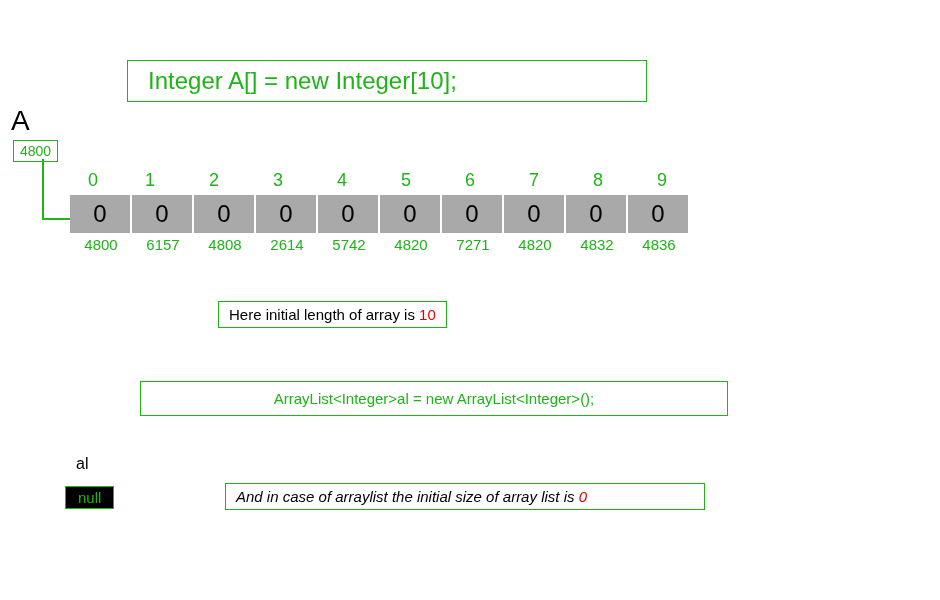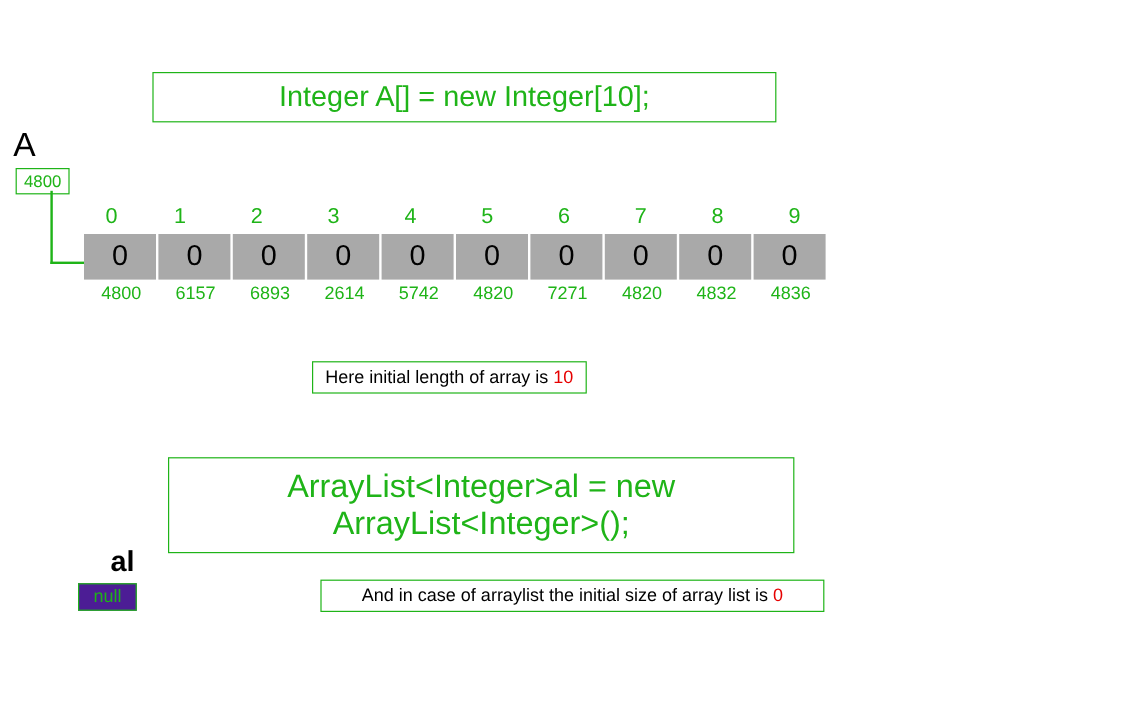--- a/index.html
+++ b/index.html
@@ -10,22 +10,22 @@
       font-family: Arial, Helvetica, sans-serif;
       position: relative;
     }
     .code-box {
       position: absolute;
       border: 1.5px solid #1fb418;
       padding: 6px 20px;
       color: #1fb418;
       font-size: 24px;
     }
-    .code-box-1 { left: 127px; top: 60px; width: 520px; text-align: center; }
-    .code-box-2 { left: 140px; top: 381px; width: 522px; text-align: center; font-size: 27px; padding: 8px 12px;}
+    .code-box-1 { left: 127px; top: 60px; width: 520px; }
+    .code-box-2 { left: 140px; top: 381px; width: 588px; text-align: center; font-size: 15px; padding: 8px 12px;}
     .label-A {
       position: absolute;
       left: 11px; top: 105px;
       font-size: 28px; color: #000;
     }
     .ptr-box {
       position: absolute;
       left: 13px; top: 140px;
       border: 1.5px solid #1fb418;
       color: #1fb418;
@@ -69,38 +69,37 @@
       display: flex;
       align-items: center;
       justify-content: center;
     }
     .note-box {
       position: absolute;
       border: 1px solid #1fb418;
       font-size: 15px;
       padding: 4px 10px;
       color: #000;
-      margin-left: 42px;
     }
     .note-box .num { color: #e60000; }
     .note-1 { left: 218px; top: 301px; }
-    .note-2 { left: 225px; top: 483px; width: 420px; text-align: center;}
+    .note-2 { left: 225px; top: 483px; width: 480px;  font-style: italic;}
     .label-al {
       position: absolute;
-      left: 92px; top: 455px;
-      font-size: 24px; color: #000; font-weight: bold;
+      left: 76px; top: 455px;
+      font-size: 16px; color: #000;
     }
     .null-box {
       position: absolute;
       left: 65px; top: 486px;
       border: 1.5px solid #1fb418;
       color: #1fb418;
       font-size: 15px;
       padding: 2px 12px;
-      background: #4c1d95;
+      background: #000000;
     }
   </style>
 </head>
 <body>
 
 <div class="code-box code-box-1">Integer A[] = new Integer[10];</div>
 
 <div class="label-A">A</div>
 <div class="ptr-box">4800</div>
 <div class="connector"></div>
@@ -127,21 +126,21 @@
   <div class="cell">0</div>
   <div class="cell">0</div>
   <div class="cell">0</div>
   <div class="cell">0</div>
   <div class="cell">0</div>
 </div>
 
 <div class="addr-row">
   <div class="addr">4800</div>
   <div class="addr">6157</div>
-  <div class="addr">6893</div>
+  <div class="addr">4808</div>
   <div class="addr">2614</div>
   <div class="addr">5742</div>
   <div class="addr">4820</div>
   <div class="addr">7271</div>
   <div class="addr">4820</div>
   <div class="addr">4832</div>
   <div class="addr">4836</div>
 </div>
 
 <div class="note-box note-1">

